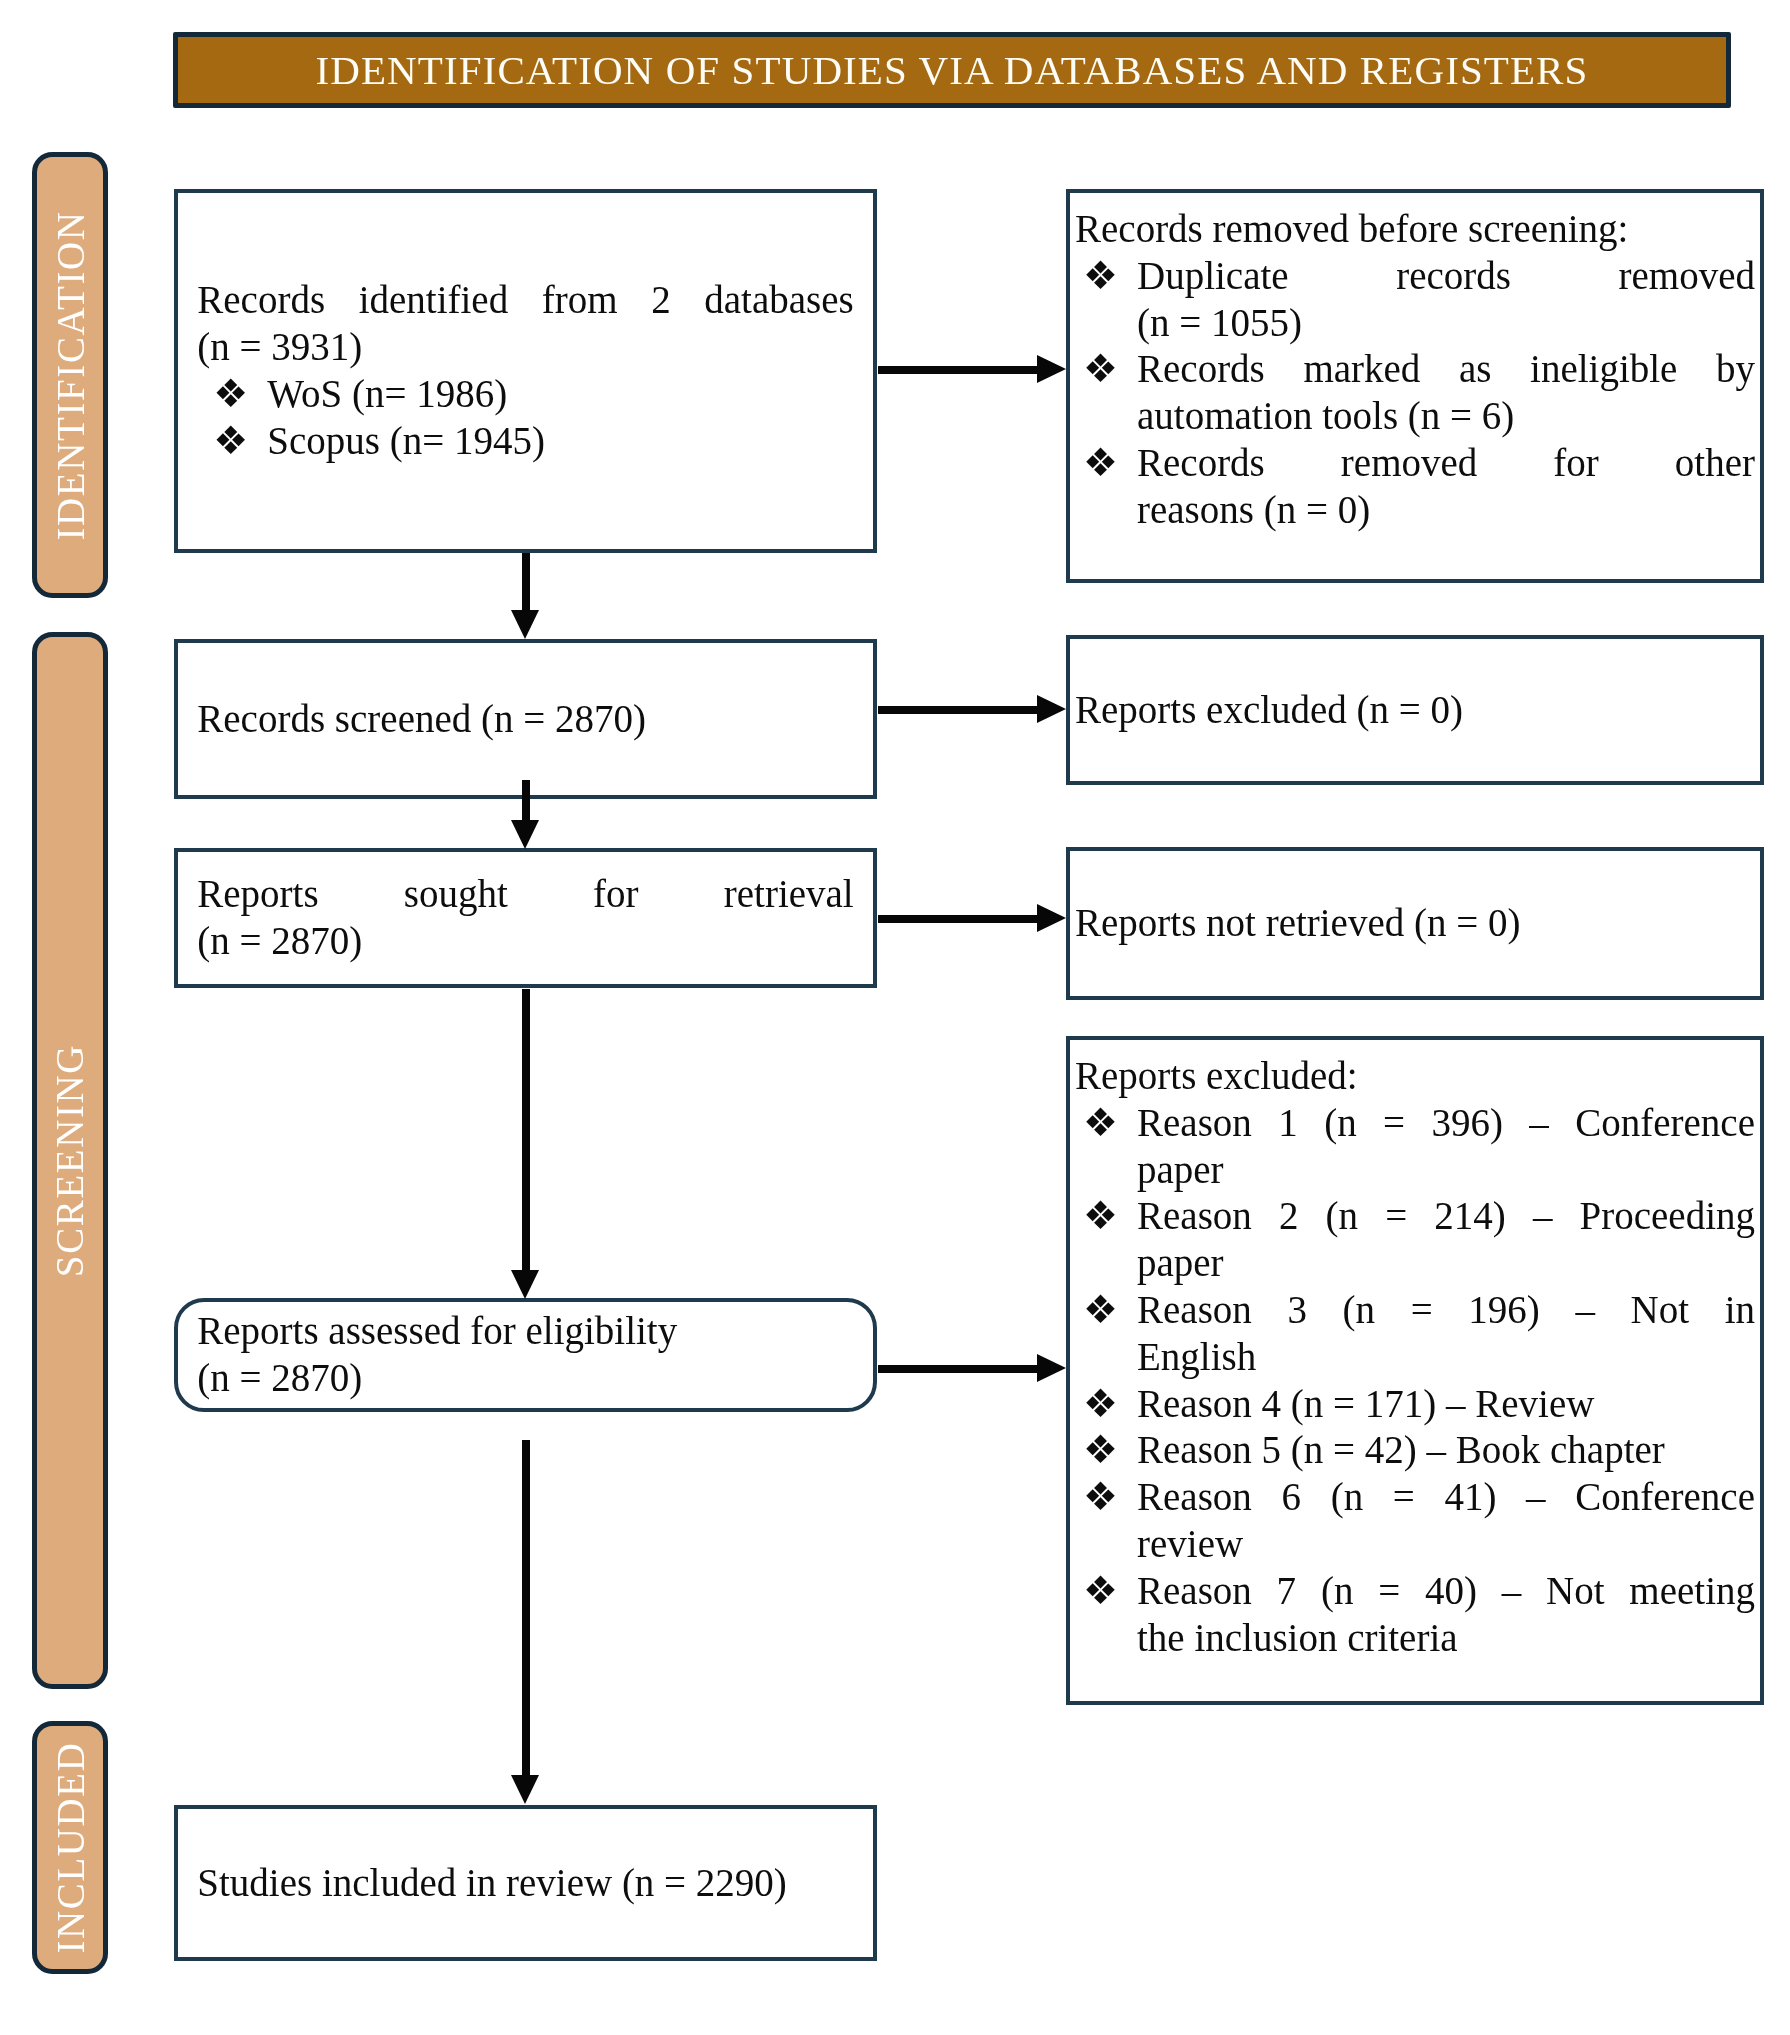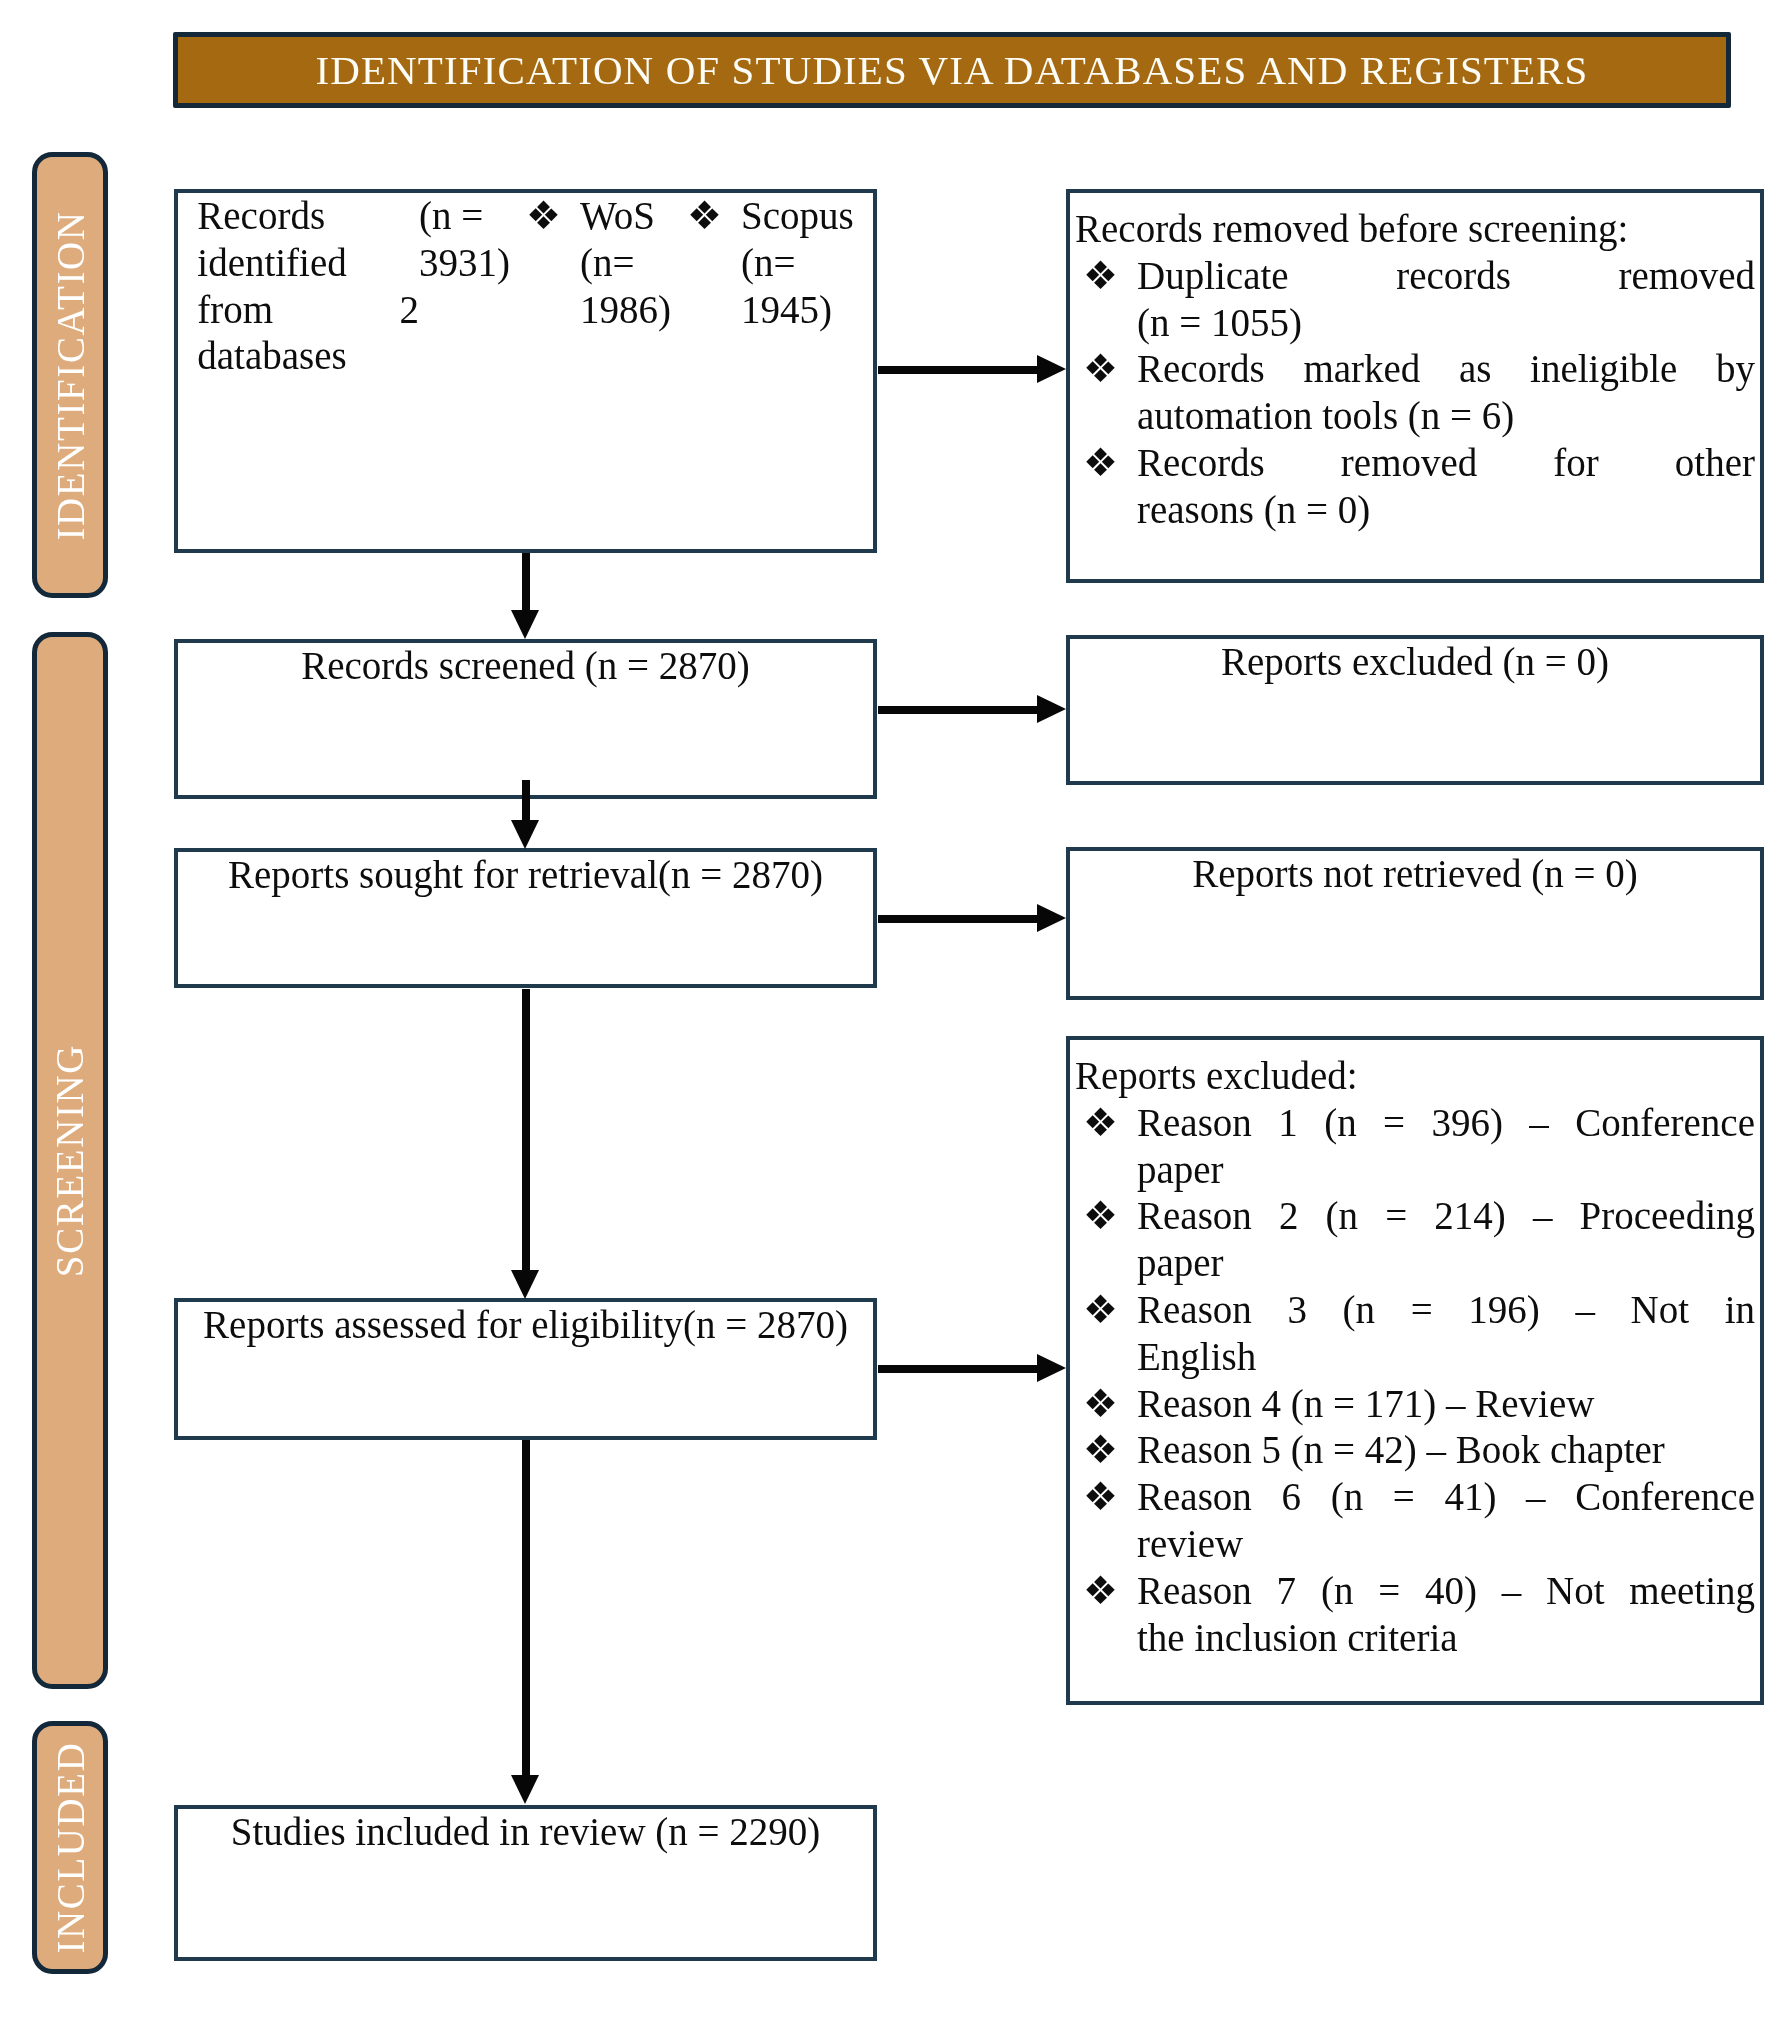--- a/index.html
+++ b/index.html
@@ -50,29 +50,29 @@
   #lbl-included{top:1721px;height:253px;}
   
   .box{
     position:absolute;background:#ffffff;
     border:4.8px solid var(--box-border);
     box-sizing:border-box;
     font-size:39px;line-height:1.2;color:var(--ink);
   }
   .col-left{left:174px;width:703px;padding:0 19.3px;}
   .col-right{left:1066px;width:698px;padding:0 5px;}
-  .vcenter{display:flex;justify-content:center;}
+  .vcenter{display:flex;flex-direction:column;justify-content:center;}
   .tpad{padding-top:13px;}
   #box-identified{top:189px;height:364px;}
   #box-removed{top:189px;height:394px;}
   #box-screened{top:639px;height:160px;}
   #box-excluded0{top:635px;height:150px;}
   #box-sought{top:848px;height:140px;}
   #box-notretrieved{top:847px;height:153px;}
-  #box-assessed{top:1298px;height:142px;}
+  #box-assessed{top:1298px;height:114px;border-radius:30px;}
   #box-reasons{top:1036px;height:669px;}
   #box-included{top:1805px;height:156px;}
   .line{display:block;}
   .stretch{text-align:justify;text-align-last:justify;}
   .item{display:flex;}
   .item .glyph{flex:0 0 54px;}
   .col-left .item{margin-left:16px;}
   .col-right .item{margin-left:8px;}
   .item .itext{flex:1;}
   .iline{display:block;}

